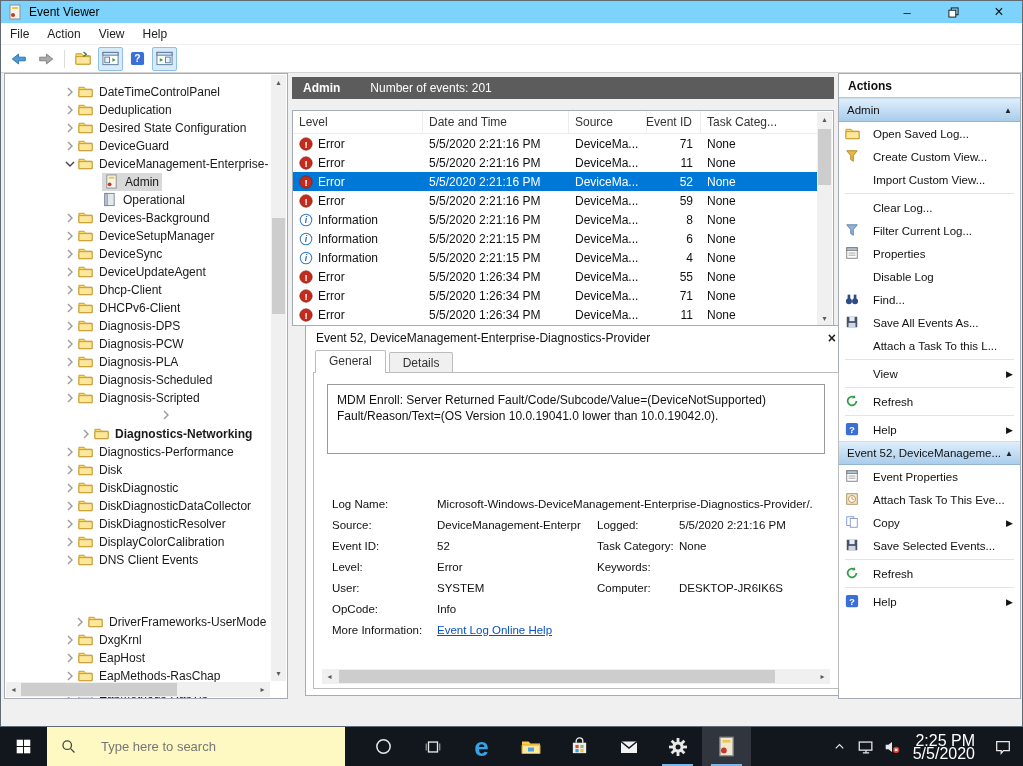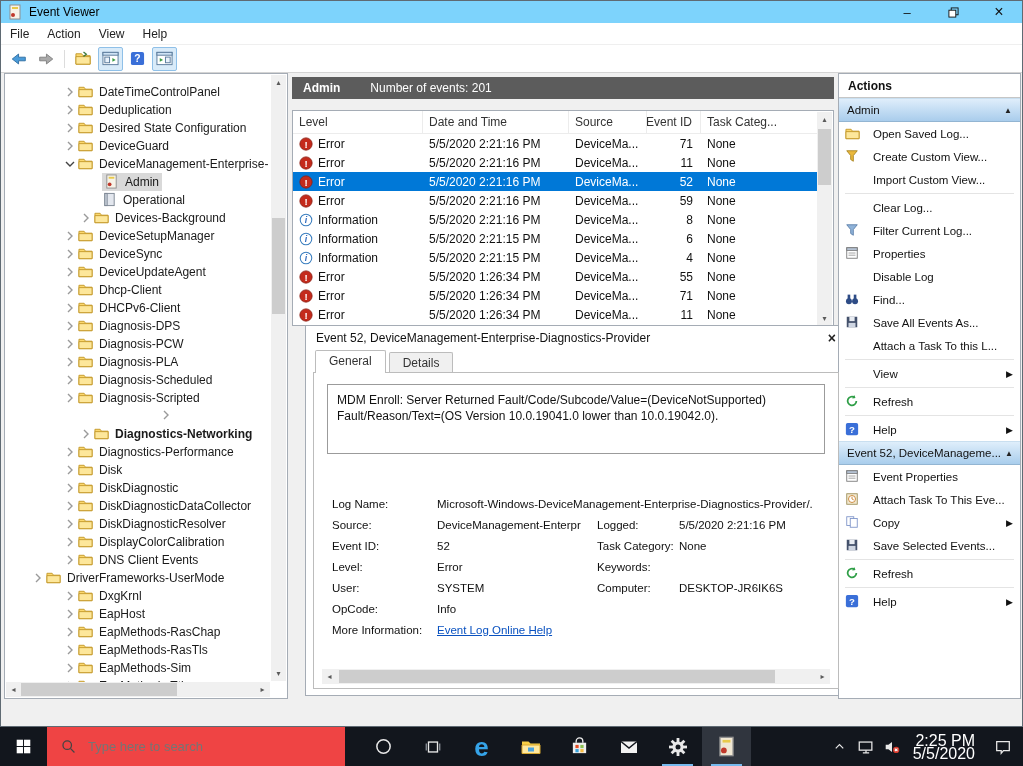--- a/index.html
+++ b/index.html
@@ -70,21 +70,21 @@
   .ap-title{height:23px;display:flex;align-items:center;padding-left:9px;font-weight:bold;font-size:12px;border-bottom:1px solid #c6c6c6;}
   .ap-header{height:22px;display:flex;align-items:center;padding:0 8px;background:linear-gradient(#dfeefb,#a9cdec);border-top:1px solid #c9dff0;border-bottom:1px solid #93b5d2;white-space:nowrap;overflow:hidden;}
   .ap-tri{margin-left:auto;font-size:8px;color:#222;padding-left:4px;}
   .ap-item{height:23px;display:flex;align-items:center;padding:0 7px 0 6px;white-space:nowrap;overflow:hidden;}
   .ap-ic{width:17px;height:16px;margin-right:11px;flex:none;}
   .ap-sub{margin-left:auto;font-size:9px;color:#111;}
   .ap-sep{height:1px;background:#e4e4e4;margin:2px 6px;}
   
   .taskbar{position:absolute;left:0;bottom:0;width:1023px;height:39px;background:#12161d;display:flex;align-items:stretch;}
   .tk-btn{width:47px;display:flex;align-items:center;justify-content:center;position:relative;flex:none;}
-  .tk-search{width:285px;background:#ef4444;display:flex;align-items:center;padding-left:13px;gap:9px;flex:none;}
+  .tk-search{width:285px;background:#fef9c3;display:flex;align-items:center;padding-left:13px;gap:22px;flex:none;}
   .tk-search input{border:none;outline:none;font-size:13px;color:#333;width:210px;background:transparent;font-family:"Liberation Sans",sans-serif;}
   .tk-gap{width:14px;flex:none;}
   .tk-app{width:49px;display:flex;align-items:center;justify-content:center;position:relative;flex:none;}
   .tk-app.running::after{content:"";position:absolute;left:9px;right:9px;bottom:0;height:2px;background:#76b9ed;}
   .tk-app.active{background:#30353e;}
   .tray{margin-left:auto;display:flex;align-items:center;}
   .tray-ic{width:26px;display:flex;align-items:center;justify-content:center;flex:none;}
   .clock{color:#fff;font-size:16px;line-height:13px;text-align:right;margin:0 8px 0 8px;}
   .tk-ac{width:40px;display:flex;align-items:center;justify-content:center;flex:none;}
 </style>
@@ -263,21 +263,21 @@
             <span class="tree-lab">
               <span class="ticon">
                 <svg viewBox="0 0 16 16" width="15" height="15">
                   <rect x="3" y="1.5" width="10" height="13" fill="#e3e7ee" stroke="#7d8794"></rect>
                   <rect x="3" y="1.5" width="2.5" height="13" fill="#cdd4de" stroke="#7d8794"></rect>
                 </svg>
               </span>
               <span>Operational</span>
             </span>
           </div>
-          <div class="tree-row" style="padding-left: 57px; margin-left: 16px;">
+          <div class="tree-row" style="padding-left: 57px;">
             <span class="chev">
               <svg viewBox="0 0 16 16" width="16" height="16">
                 <path d="M6 4l4 4-4 4" fill="none" stroke="#9a9a9a" stroke-width="1.4"></path>
               </svg>
             </span>
             <span class="tree-lab">
               <span class="ticon">
                 <svg viewBox="0 0 16 16" width="15" height="15">
                   <path d="M1 3.5h5.5l1.5 2H15v8H1z" fill="#fbd86e" stroke="#c49a2c"></path>
                   <path d="M1 6h14v7.5H1z" fill="#fde79b" stroke="#c49a2c"></path>
@@ -583,21 +583,21 @@
             <span class="tree-lab">
               <span class="ticon">
                 <svg viewBox="0 0 16 16" width="15" height="15">
                   <path d="M1 3.5h5.5l1.5 2H15v8H1z" fill="#fbd86e" stroke="#c49a2c"></path>
                   <path d="M1 6h14v7.5H1z" fill="#fde79b" stroke="#c49a2c"></path>
                 </svg>
               </span>
               <span>DNS Client Events</span>
             </span>
           </div>
-          <div class="tree-row" style="padding-left: 25px;">
+          <div class="tree-row" style="padding-left: 67px; margin-top: 44px;">
             <span class="chev">
               <svg viewBox="0 0 16 16" width="16" height="16">
                 <path d="M6 4l4 4-4 4" fill="none" stroke="#9a9a9a" stroke-width="1.4"></path>
               </svg>
             </span>
             <span class="tree-lab">
               <span class="ticon">
                 <svg viewBox="0 0 16 16" width="15" height="15">
                   <path d="M1 3.5h5.5l1.5 2H15v8H1z" fill="#fbd86e" stroke="#c49a2c"></path>
                   <path d="M1 6h14v7.5H1z" fill="#fde79b" stroke="#c49a2c"></path>

